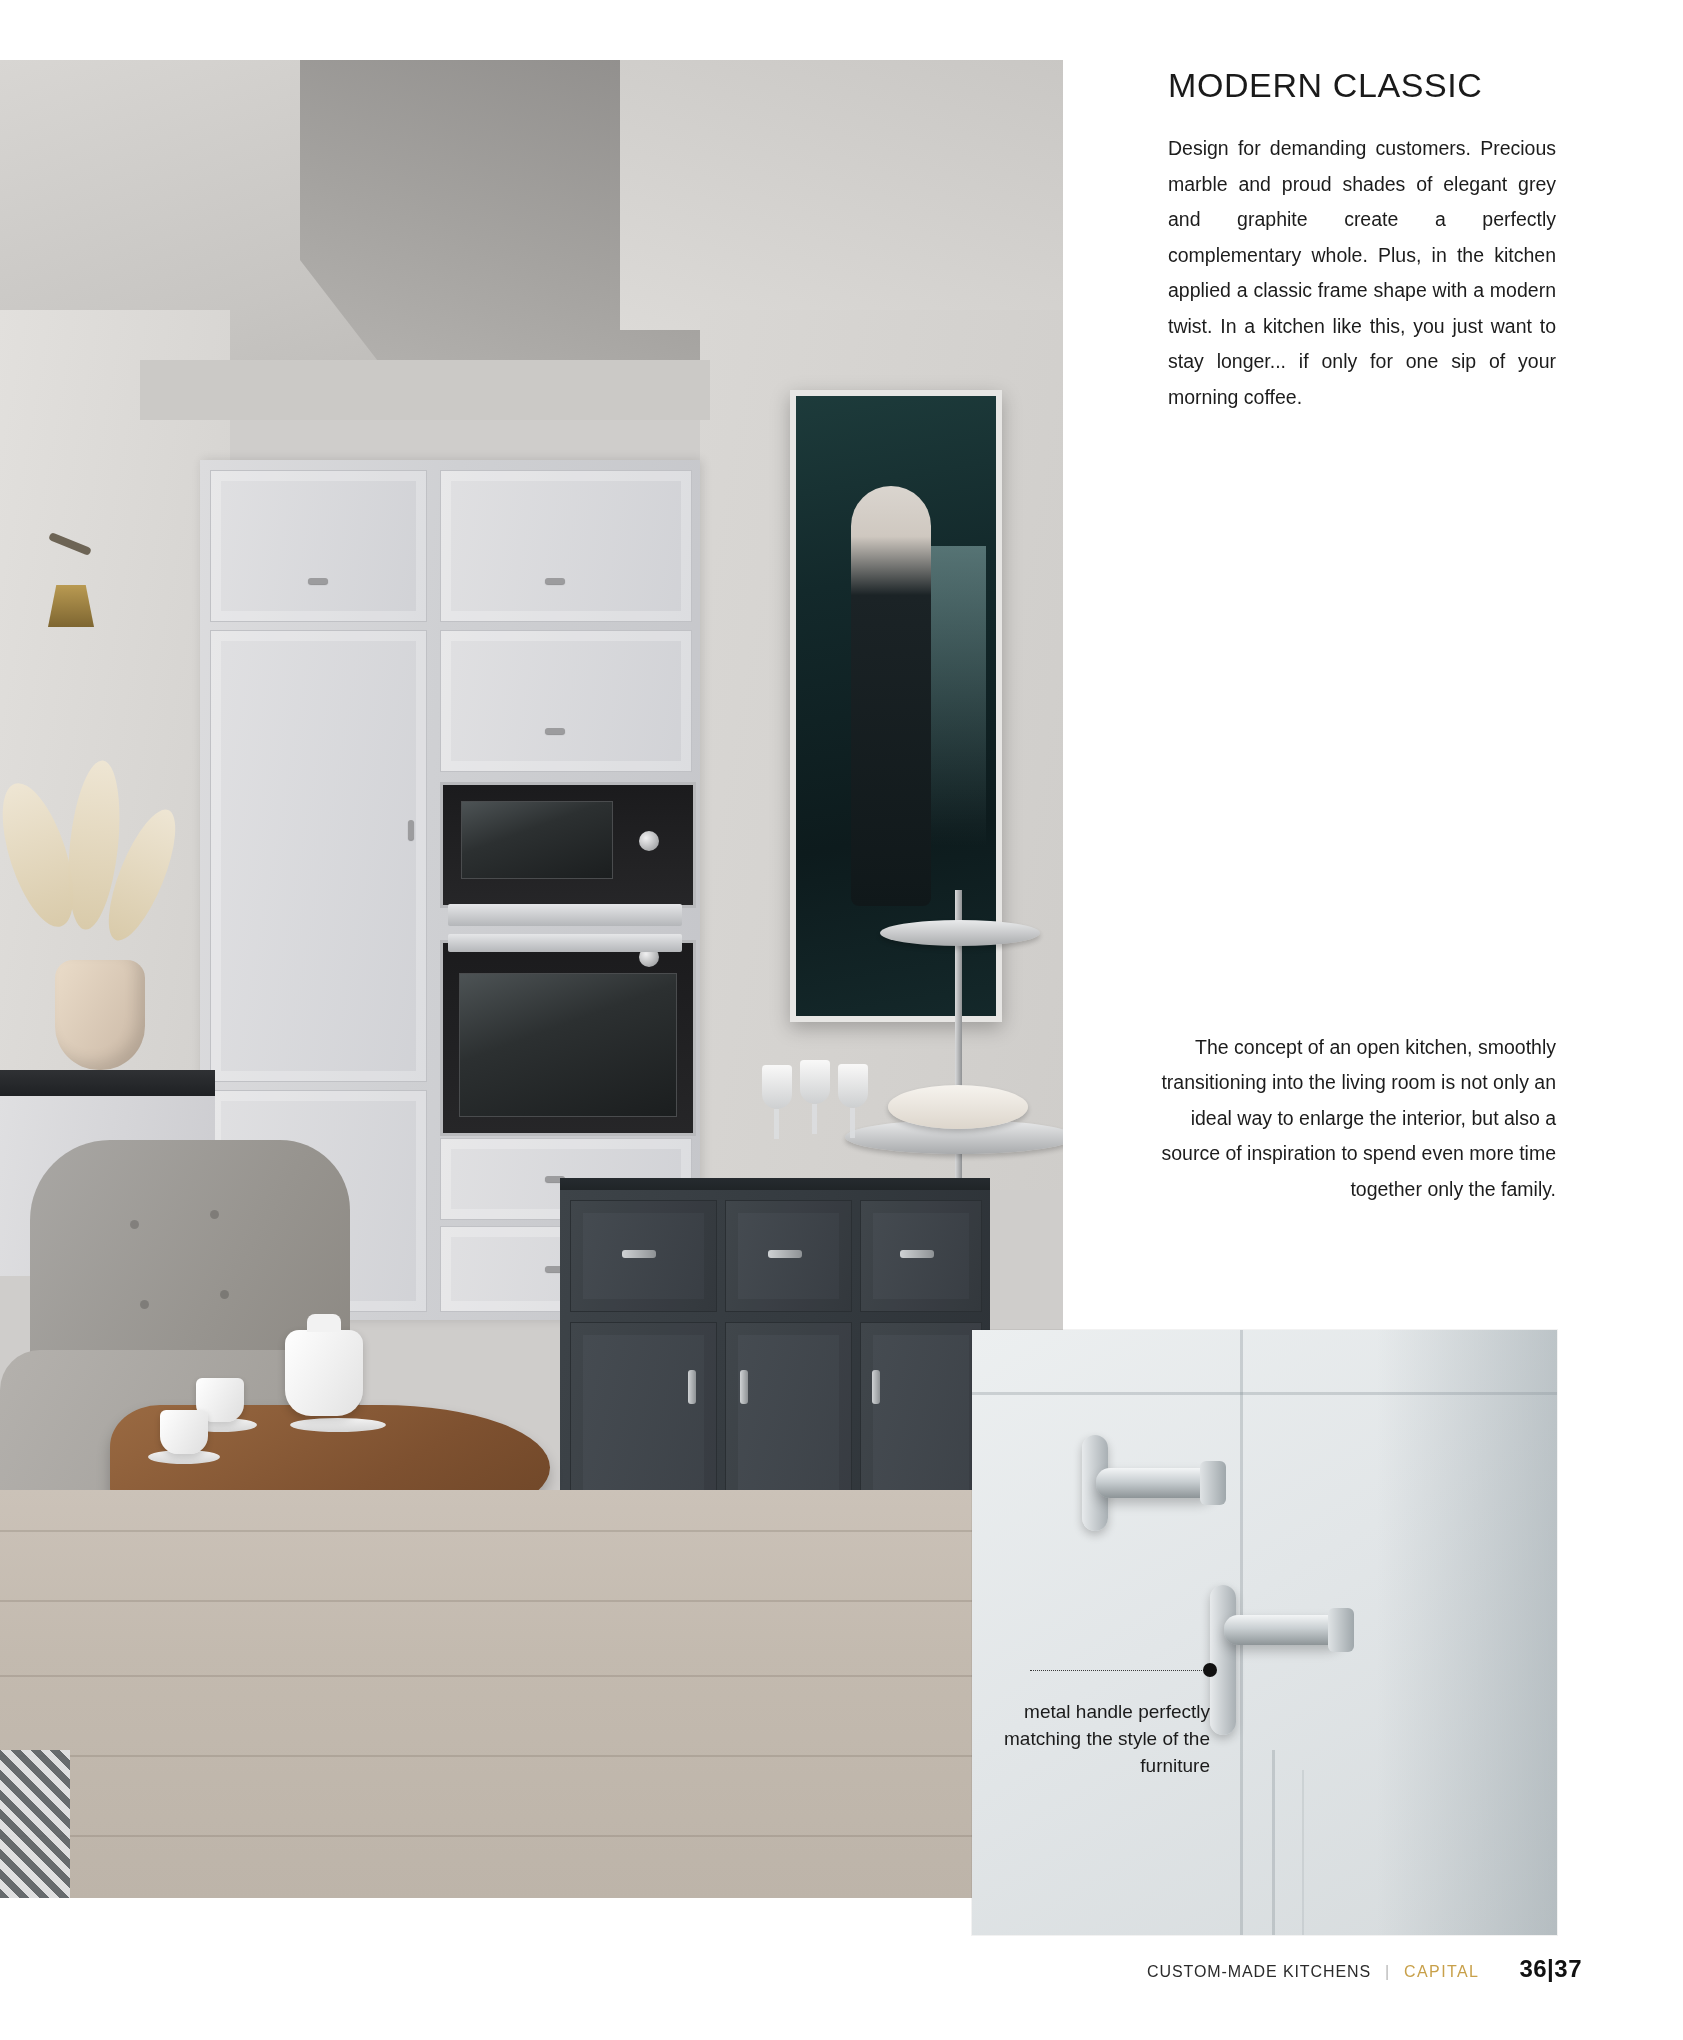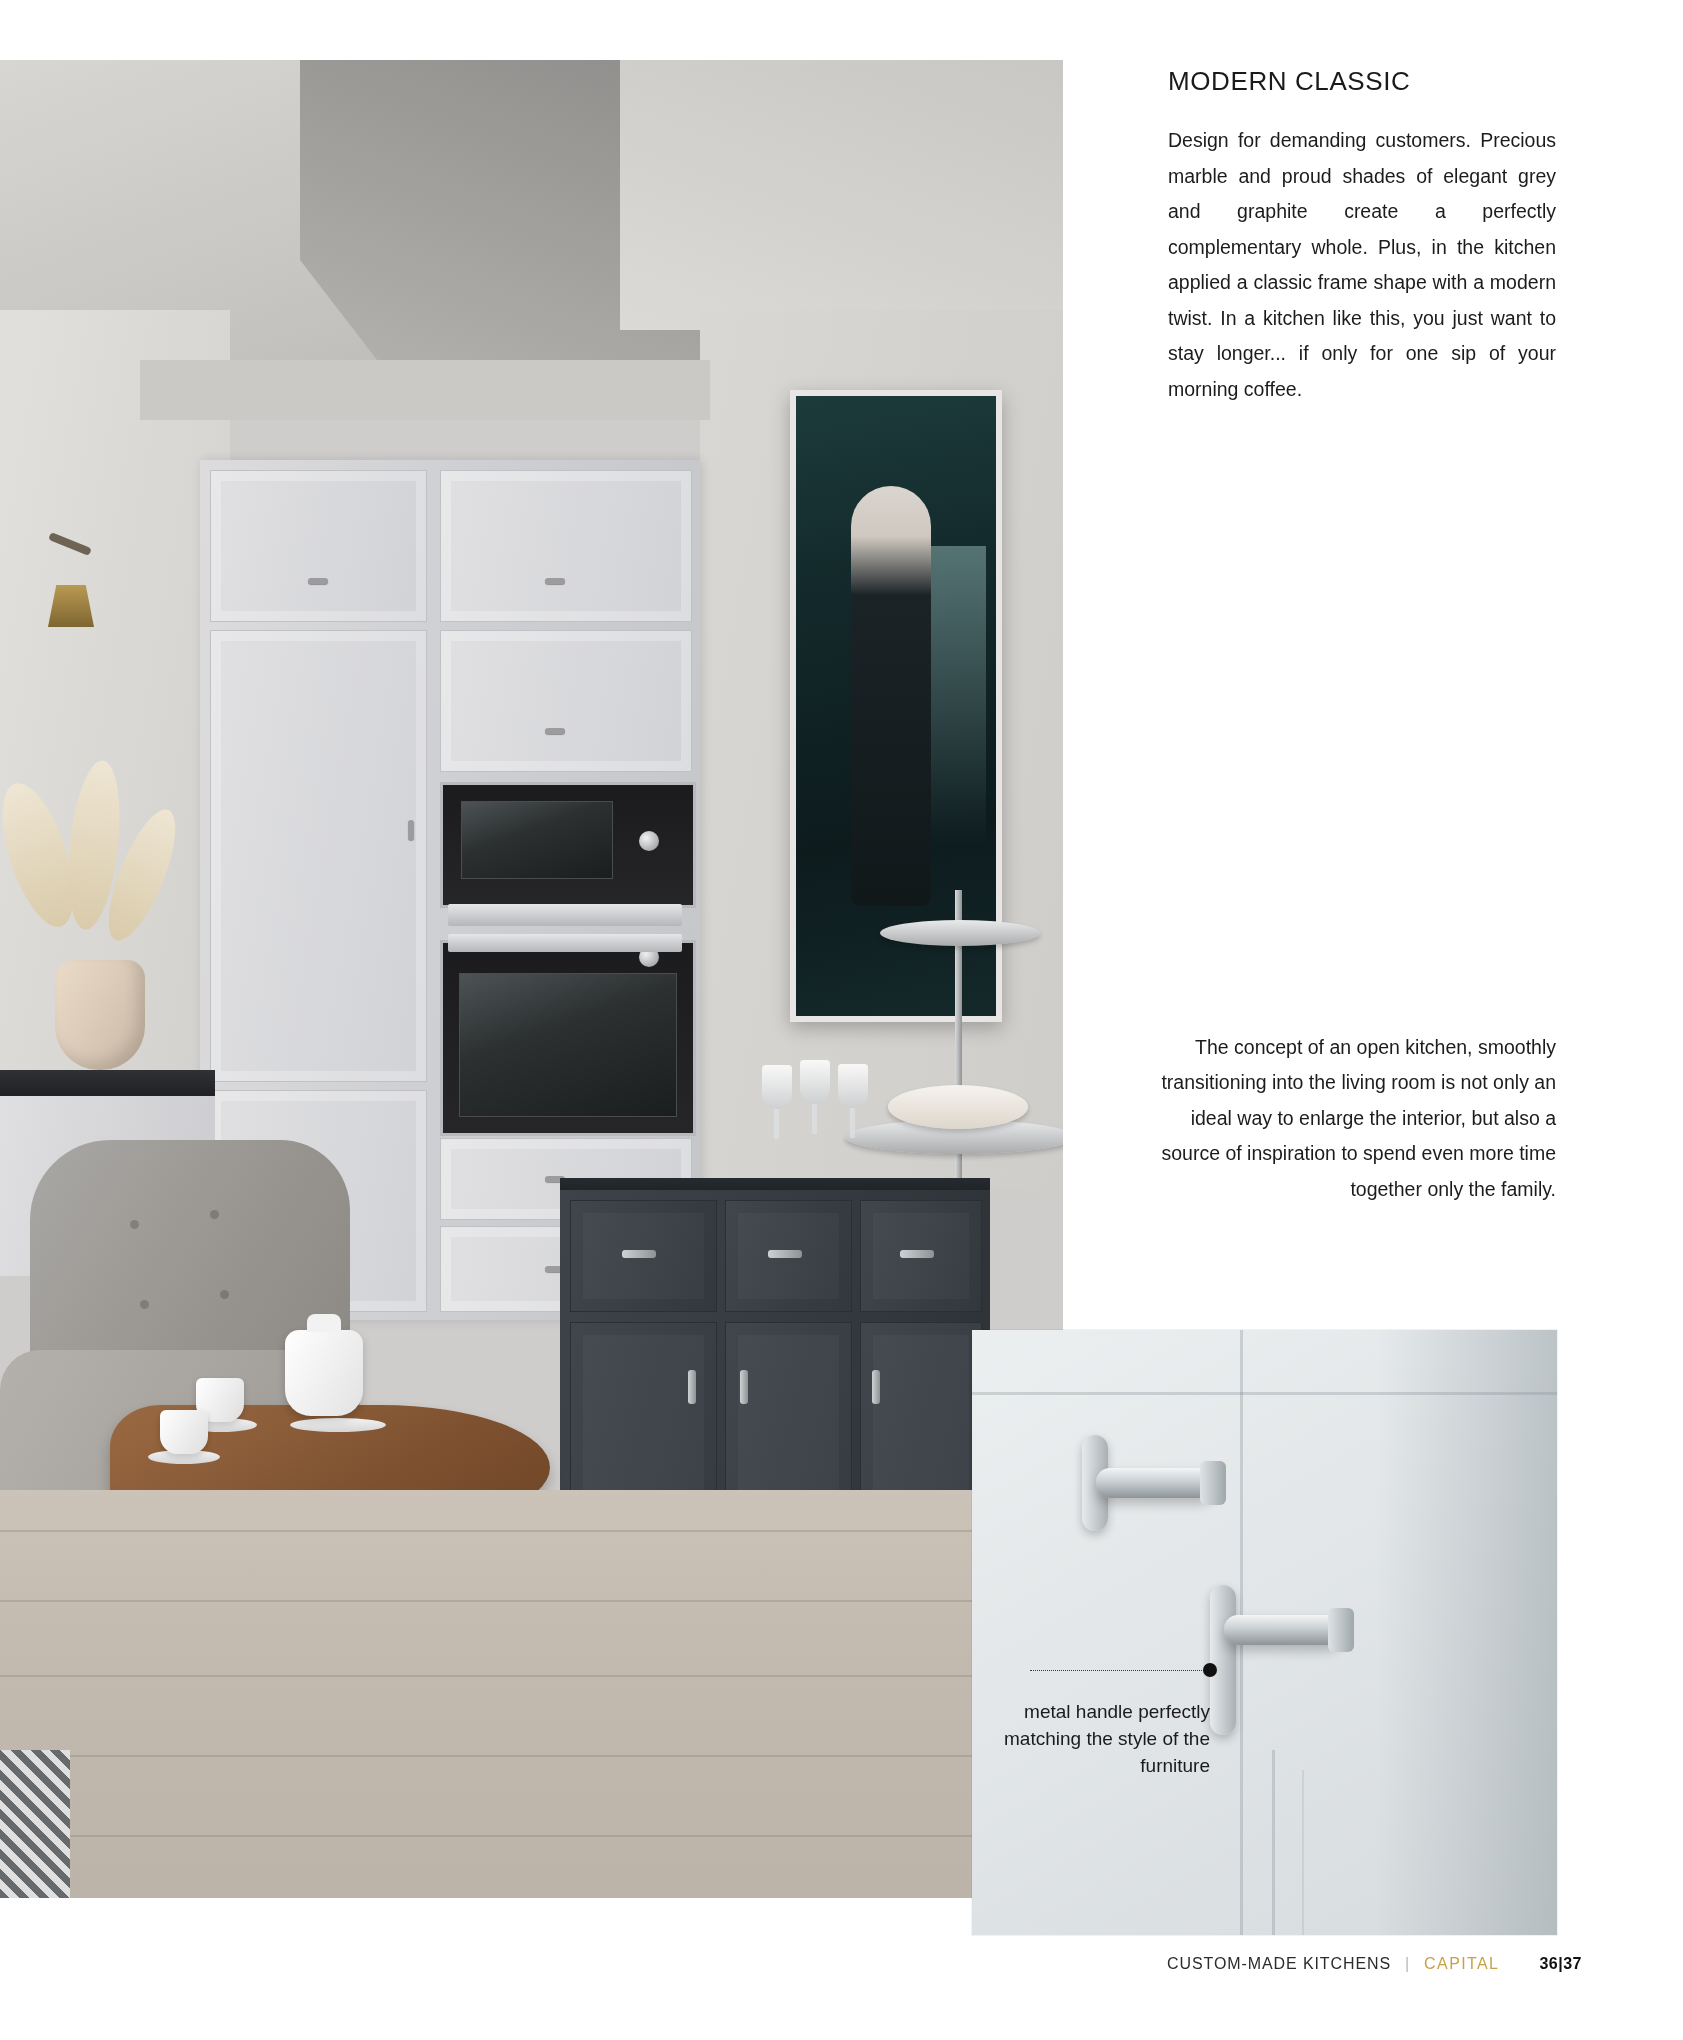--- a/index.html
+++ b/index.html
@@ -268,21 +268,21 @@
   }
 
   
   .right-col {
     position: absolute;
     left: 1168px;
     top: 66px;
     width: 388px;
   }
   .headline {
-    font-size: 26px;
+    font-size: 34px;
     font-weight: 400;
     letter-spacing: .6px;
     margin: 0 0 26px 0;
     color: #1a1a1a;
   }
   .body-para {
     font-size: 19.5px;
     line-height: 35.5px;
     text-align: justify;
     text-justify: inter-word;
@@ -386,21 +386,21 @@
     display: flex;
     align-items: baseline;
     gap: 14px;
     font-size: 16px;
     letter-spacing: .9px;
     color: #2b2b2b;
   }
   .footer-sep { color: #b8b8b8; }
   .footer-brand { color: #c8a04a; letter-spacing: 1.4px; }
   .footer-page {
-    font-size: 16px;
+    font-size: 24px;
     font-weight: bold;
     letter-spacing: .5px;
     margin-left: 26px;
     color: #111;
   }
 </style>
 </head>
 <body>
 
 <div class="main-photo">

